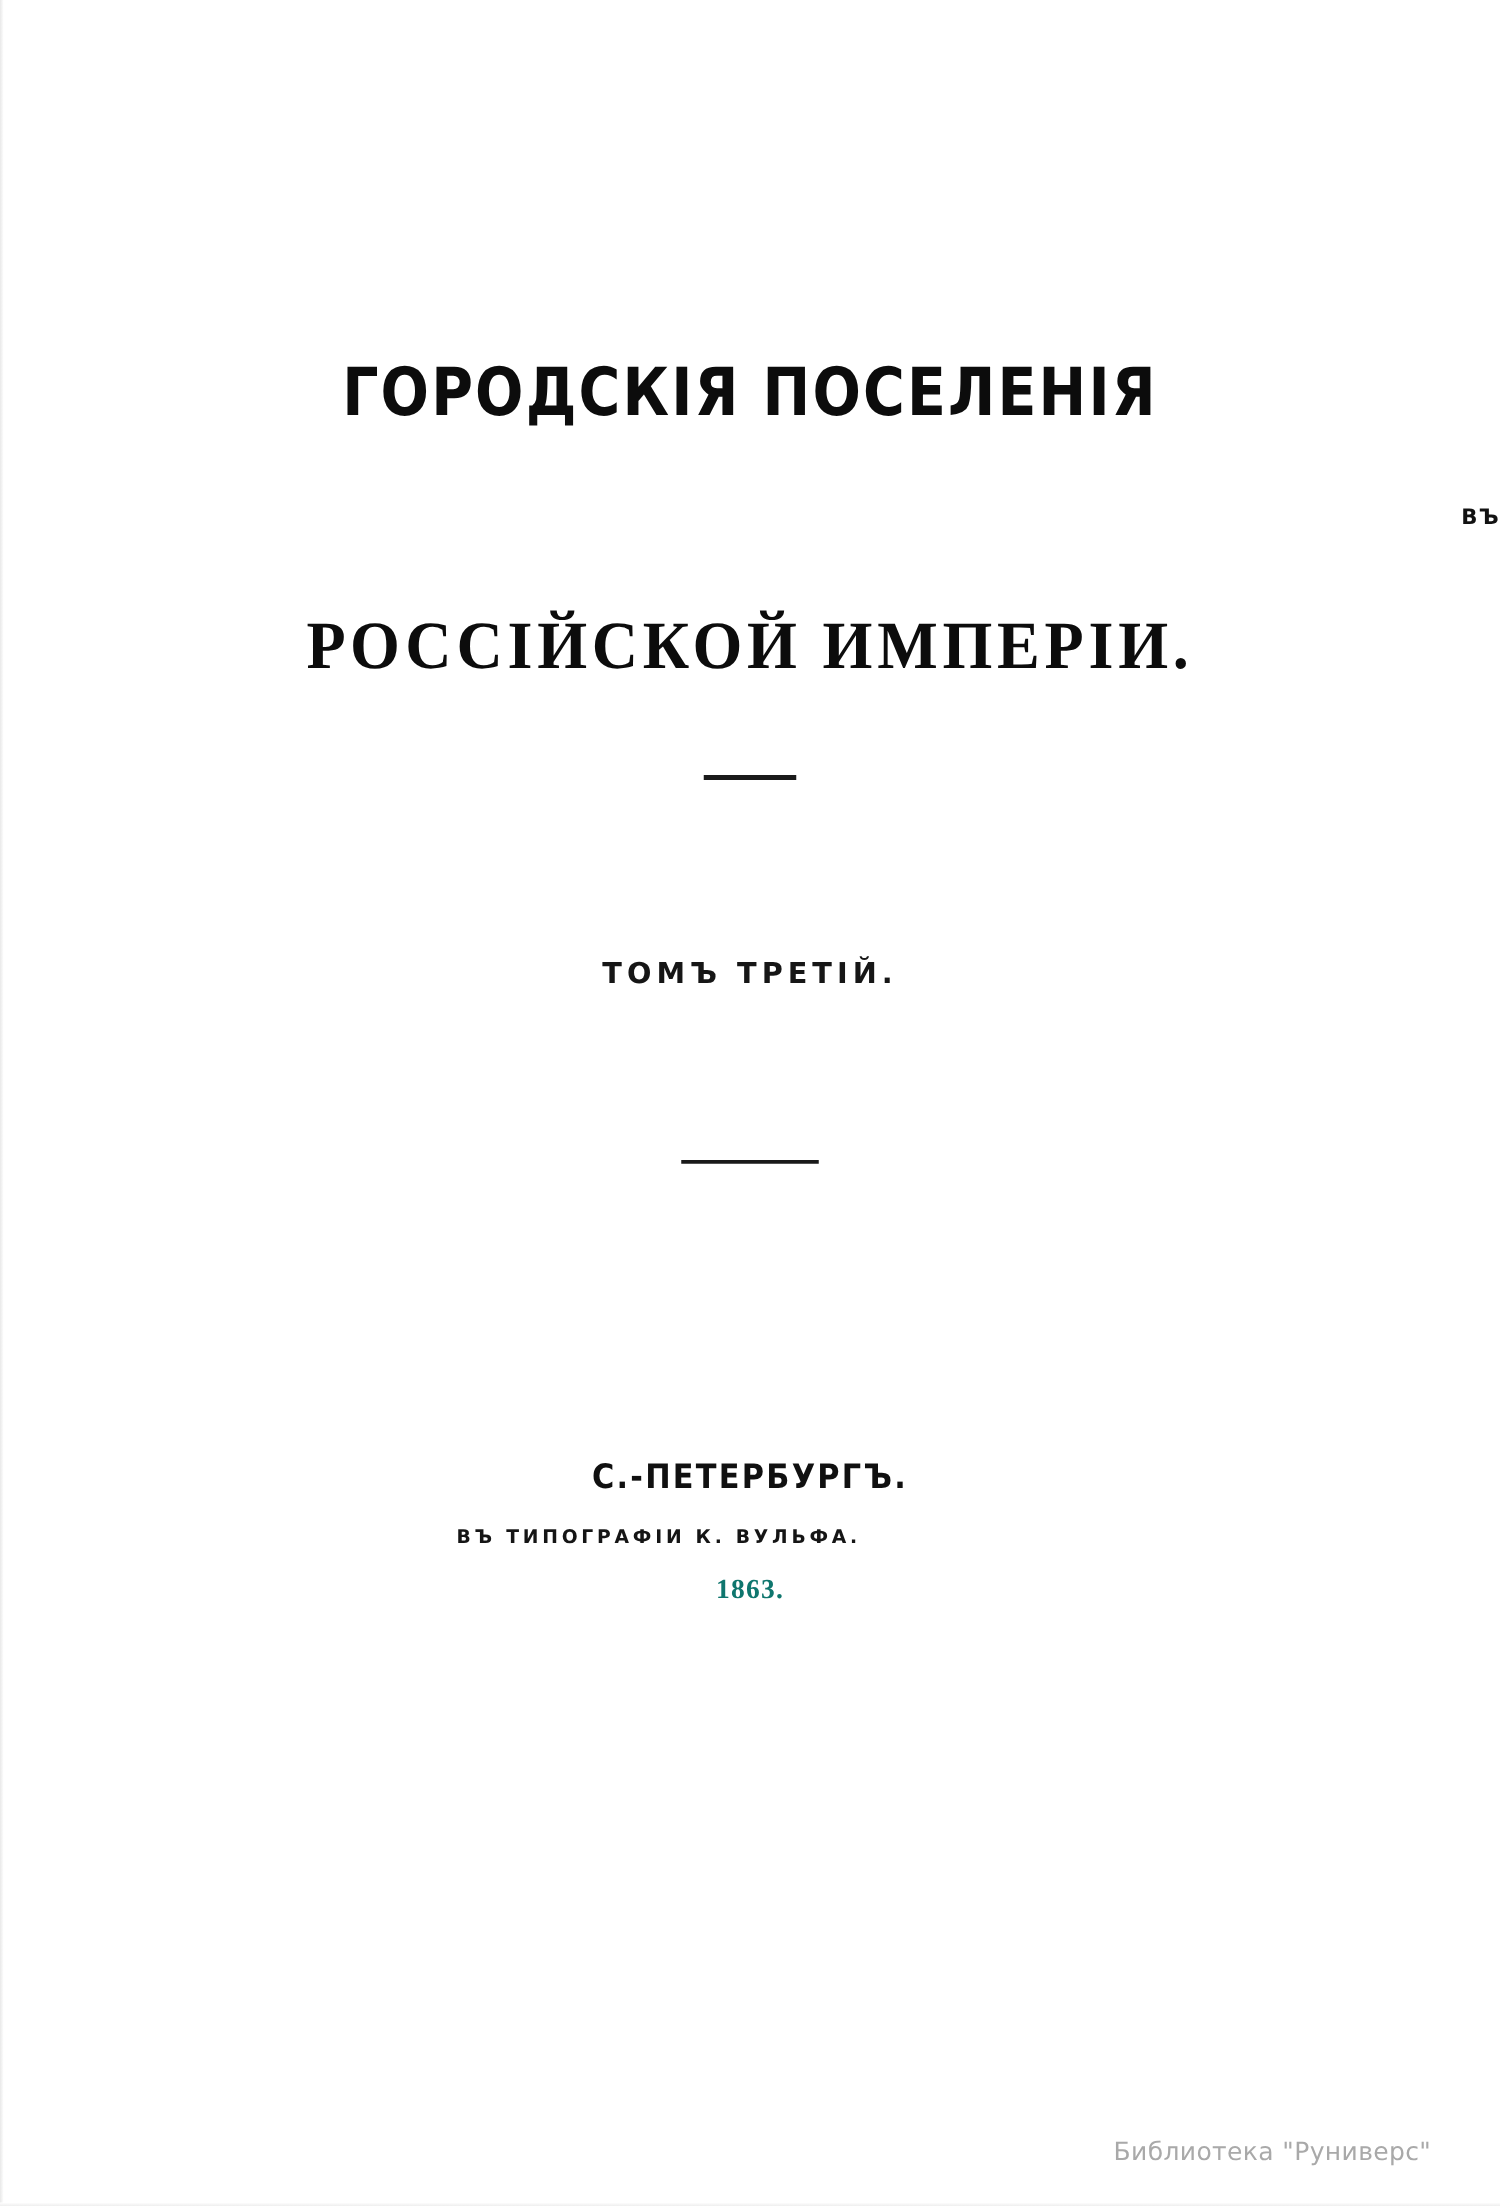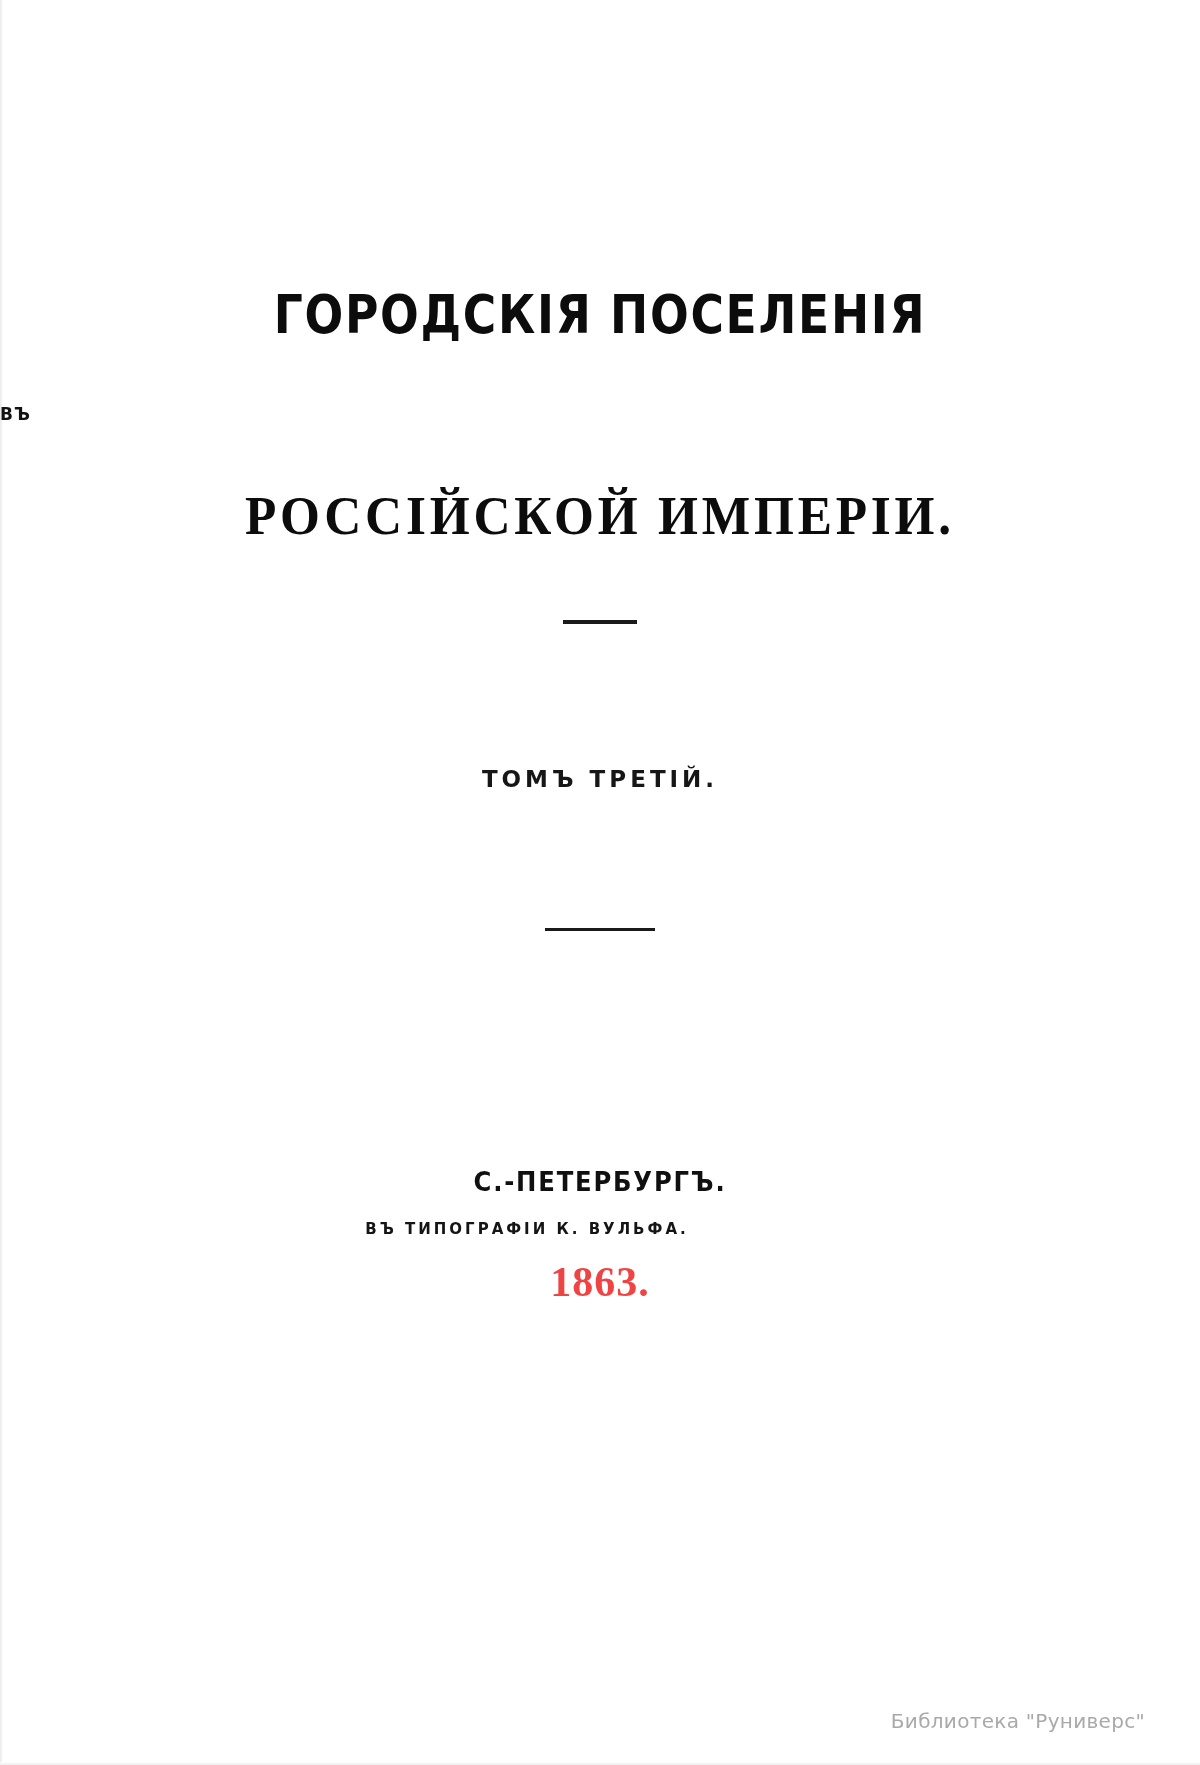--- a/index.html
+++ b/index.html
@@ -54,21 +54,21 @@
     letter-spacing: 2px;
     line-height: 1;
     color: #0c0c0c;
     transform: scaleX(0.86);
   }
 
   .line-small-1 {
     position: absolute;
     top: 404px;
     width: 1200px;
-    text-align: left;
+    text-align: right;
     font-family: "DejaVu Sans", sans-serif;
     font-weight: 700;
     font-size: 17px;
     letter-spacing: 1px;
     color: #121212;
   }
 
   .line-main-2 {
     position: absolute;
     top: 489px;
@@ -138,23 +138,23 @@
     color: #151515;
   }
 
   .imprint-year {
     position: absolute;
     top: 1258px;
     width: 1200px;
     text-align: center;
     font-family: "Liberation Serif", serif;
     font-weight: 700;
-    font-size: 42px;
+    font-size: 22px;
     letter-spacing: 1px;
-    color: #ef4444;
+    color: #0f766e;
   }
 
   .watermark {
     position: absolute;
     right: 55px;
     bottom: 32px;
     font-family: "DejaVu Sans", sans-serif;
     font-size: 20px;
     color: #a9a9a9;
     letter-spacing: 0.3px;

